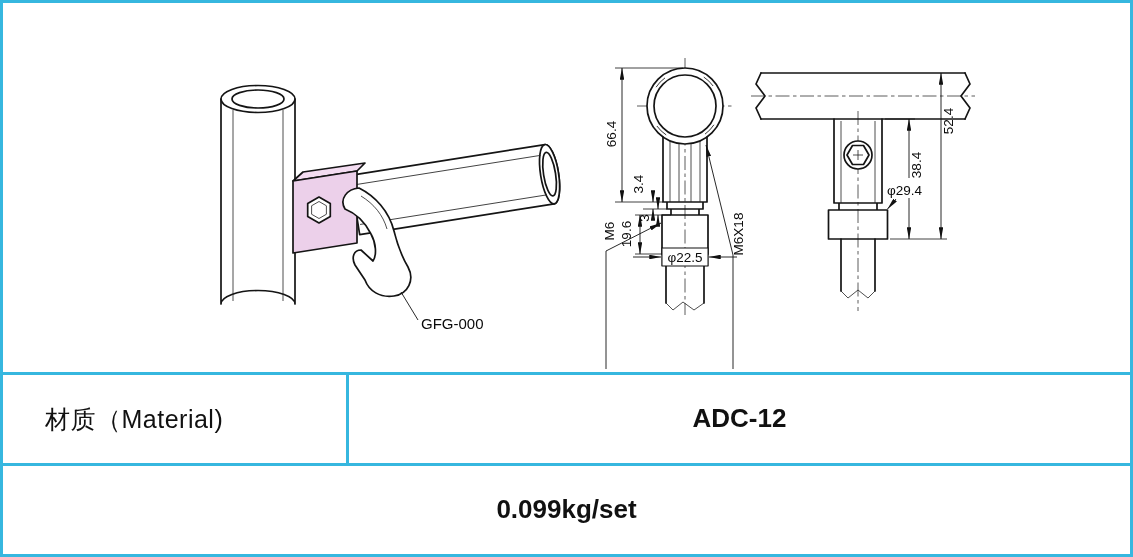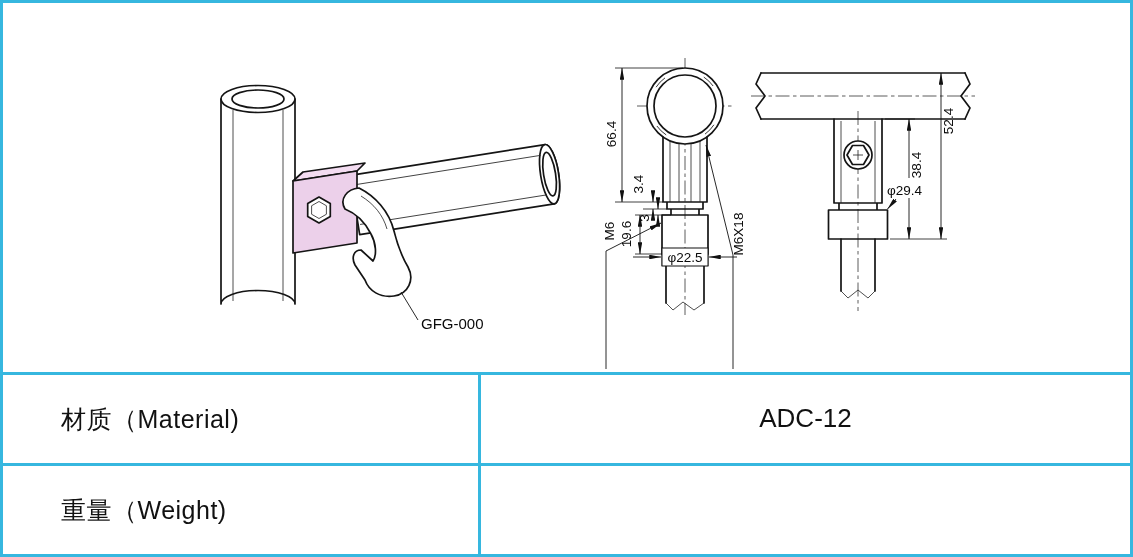--- a/index.html
+++ b/index.html
@@ -5,24 +5,24 @@
   :root{ --cyan:#36b7df; }
   *{ box-sizing:border-box; }
   html,body{ margin:0; padding:0; background:#fff; }
   body{ font-family:"Liberation Sans",sans-serif; color:#111; }
 
   .frame{ width:1133px; height:557px; border:3px solid var(--cyan);
           display:flex; flex-direction:column; background:#fff; overflow:hidden; }
   .drawing-area{ height:369px; flex:0 0 auto; position:relative; background:#fff; }
 
   .trow{ flex:1 1 0; display:flex; border-top:3px solid var(--cyan); min-height:0; }
-  .tlabel{ width:478px; flex:0 0 auto; border-right:3px solid var(--cyan);
-           display:flex; align-items:center; padding-left:58px; font-size:25px; letter-spacing:.5px; }
+  .tlabel{ width:346px; flex:0 0 auto; border-right:3px solid var(--cyan);
+           display:flex; align-items:center; padding-left:42px; font-size:25px; letter-spacing:.5px; }
   .tvalue{ flex:1; display:flex; flex-direction:column; align-items:center; justify-content:center;
-           font-weight:400; font-size:26px; line-height:1.22; }
+           font-weight:700; font-size:26px; line-height:1.22; }
 
   svg{ display:block; }
   svg .outline{ stroke:#141414; stroke-width:1.7; fill:none; stroke-linejoin:round; stroke-linecap:round; }
   svg .white{ fill:#fff; }
   svg .pink{ fill:#ecd0ea; }
   svg .pinktop{ fill:#f3dcf1; }
   svg .thin{ stroke:#222; stroke-width:.8; fill:none; }
   svg .dim{ stroke:#111; stroke-width:.9; fill:none; }
   svg .ext{ stroke:#111; stroke-width:.8; fill:none; }
   svg .cl{ stroke:#333; stroke-width:.8; fill:none; stroke-dasharray:14 3.5 3.5 3.5; }
@@ -149,18 +149,18 @@
       </g>
     </svg>
   </div>
 
   <div class="trow">
     <div class="tlabel">材质（Material)</div>
     <div class="tvalue">ADC-12</div>
   </div>
 
   <div class="trow">
-    <div class="tlabel">重量（Weight)</div>
     <div class="tvalue">
+      <div>0.099kg/set</div>
     </div>
   </div>
 
 </div>
 
 </body></html>

